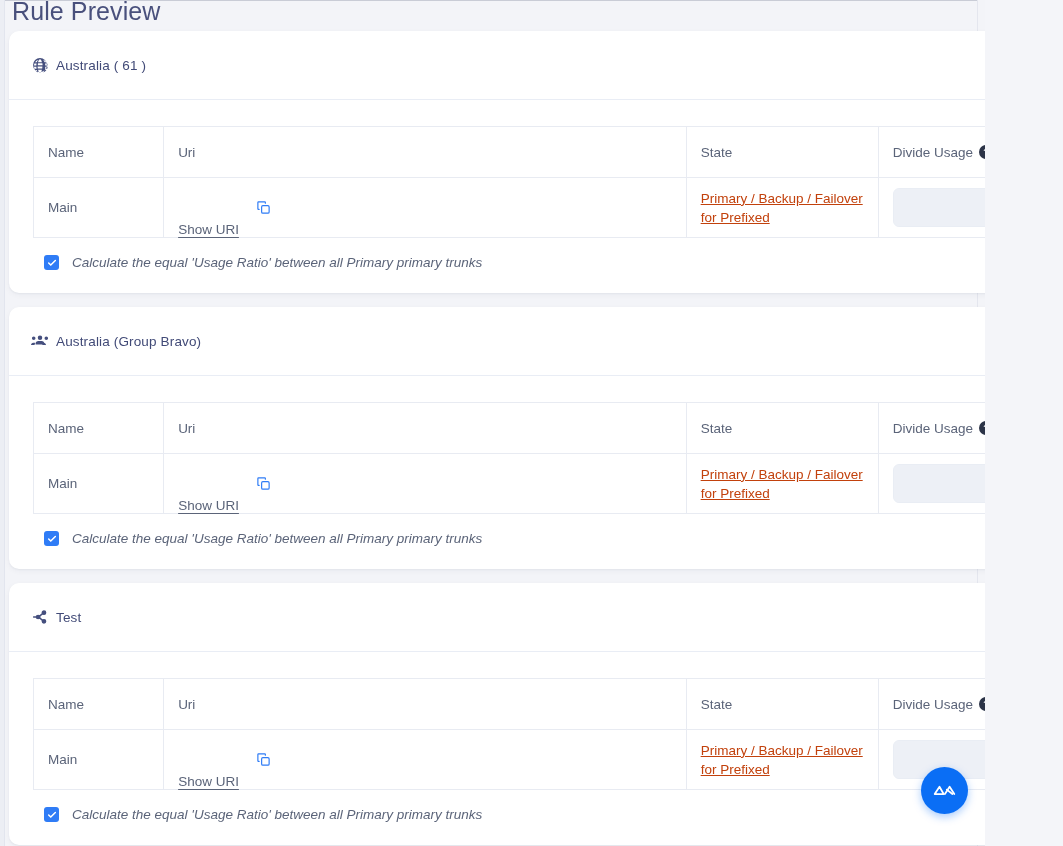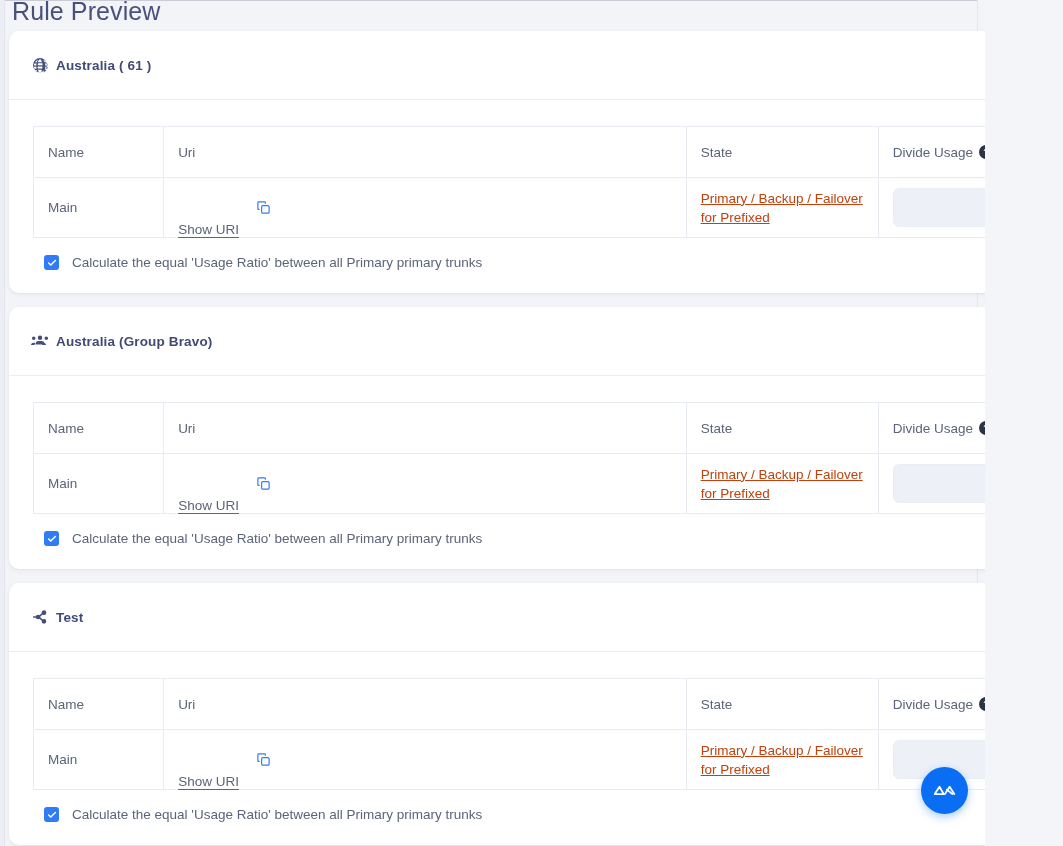--- a/index.html
+++ b/index.html
@@ -83,21 +83,21 @@
     justify-content: center;
     width: 18px;
     height: 18px;
     margin-right: 7px;
     color: #454f7e;
     flex: 0 0 auto;
   }
   .card-header .hdr-icon svg { display: block; }
   .card-header .hdr-title {
     font-size: 13.5px;
-    font-weight: bold;
+    font-weight: normal;
     color: #414a77;
     letter-spacing: .15px;
     white-space: nowrap;
   }
 
   .card-body {
     padding: 26px 24px 0 24px;
   }
 
   table.preview-table {
@@ -226,20 +226,21 @@
     align-items: center;
     justify-content: center;
     flex: 0 0 auto;
     cursor: pointer;
   }
   .cb svg { display:block; }
   .ratio-label {
     font-size: 13.5px;
     color: #5b6479;
     white-space: nowrap;
+    font-style: italic;
   }
 
   .fab {
     position: absolute;
     right: 17px;
     bottom: 32px;
     width: 47px;
     height: 47px;
     border-radius: 50%;
     background: #0a6ef5;

